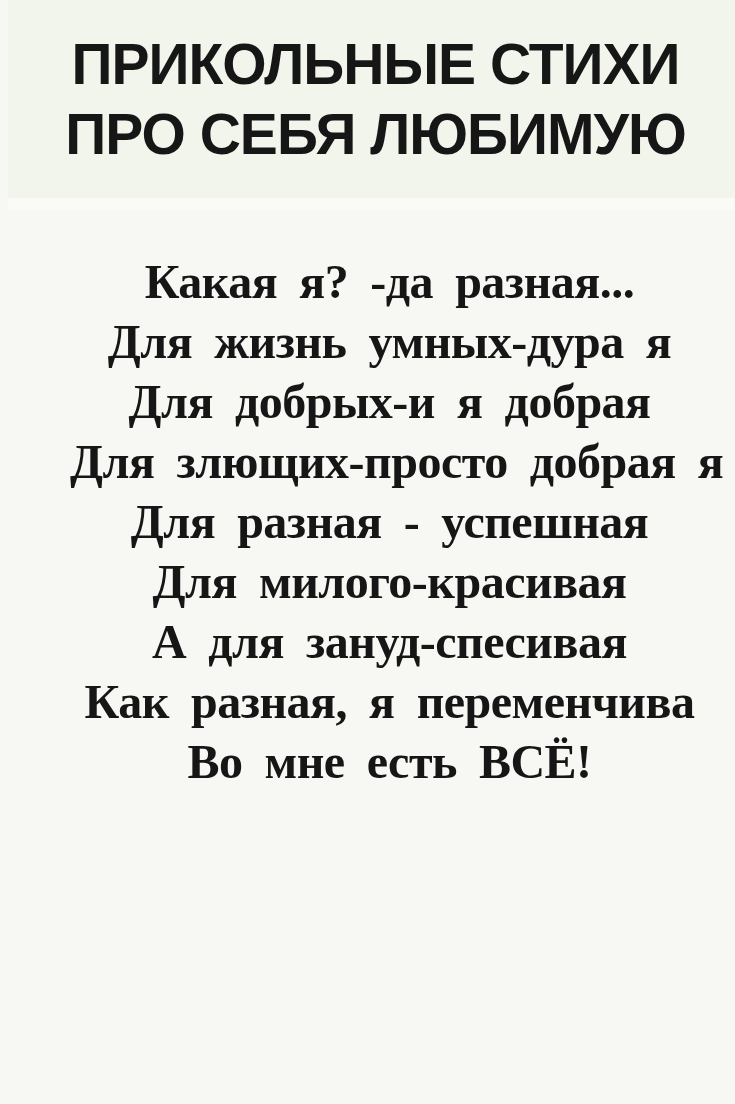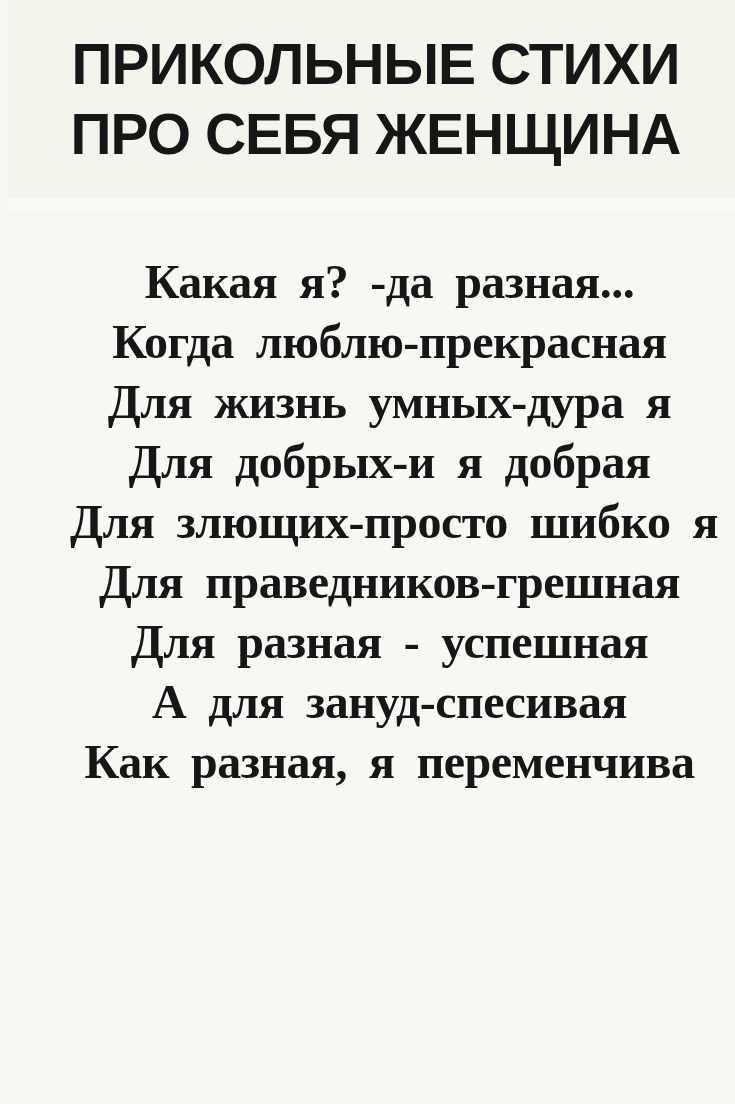--- a/index.html
+++ b/index.html
@@ -57,30 +57,30 @@
     white-space:nowrap;
   }
 </style>
 </head>
 <body>
 
 <div class="page">
   <header class="title-section">
     <h1 class="title">
       <span>ПРИКОЛЬНЫЕ СТИХИ</span>
-      <span>ПРО СЕБЯ ЖЕНЩИНА</span>
+      <span>ПРО СЕБЯ ЛЮБИМУЮ</span>
     </h1>
   </header>
   <div class="section-divider"></div>
   <main class="poem-section">
     <div id="poem">
         <div class="poem-line">Какая я? -да разная...</div>
-        <div class="poem-line">Когда люблю-прекрасная</div>
         <div class="poem-line">Для жизнь умных-дура я</div>
         <div class="poem-line">Для добрых-и я добрая</div>
-        <div class="poem-line">Для злющих-просто шибко я</div>
-        <div class="poem-line">Для праведников-грешная</div>
+        <div class="poem-line">Для злющих-просто добрая я</div>
         <div class="poem-line">Для разная - успешная</div>
+        <div class="poem-line">Для милого-красивая</div>
         <div class="poem-line">А для зануд-спесивая</div>
         <div class="poem-line">Как разная, я переменчива</div>
+        <div class="poem-line">Во мне есть ВСЁ!</div>
       </div>
   </main>
 </div>
 
 </body></html>

